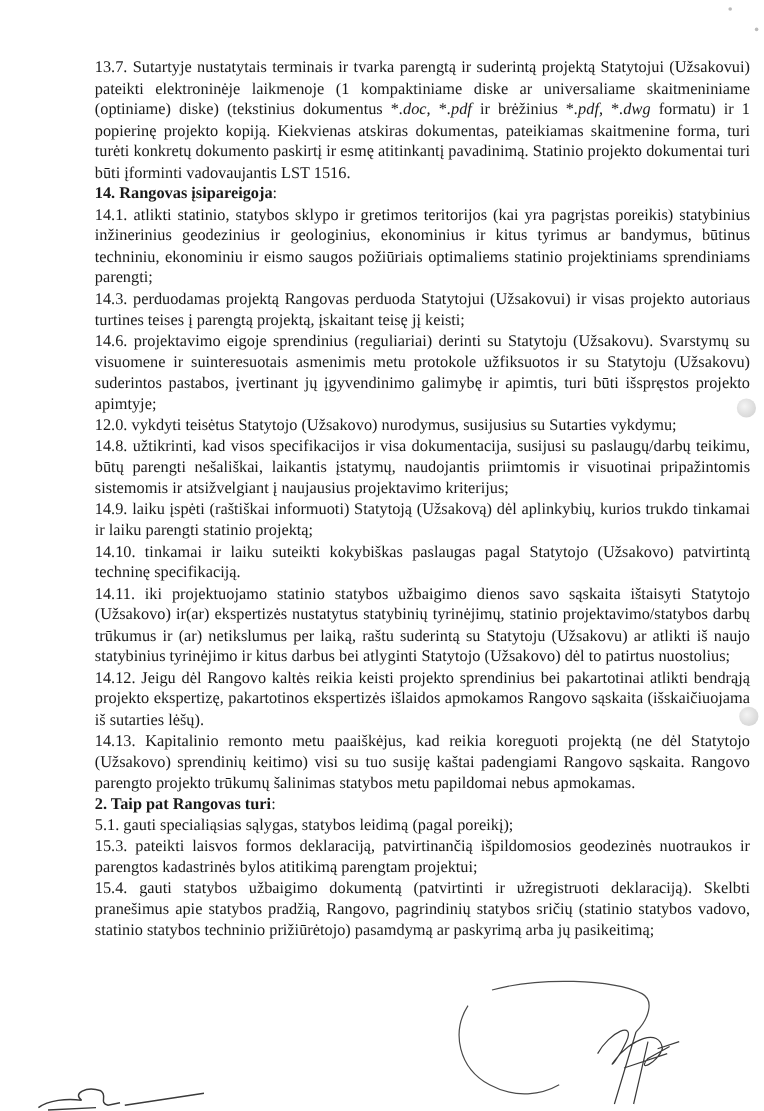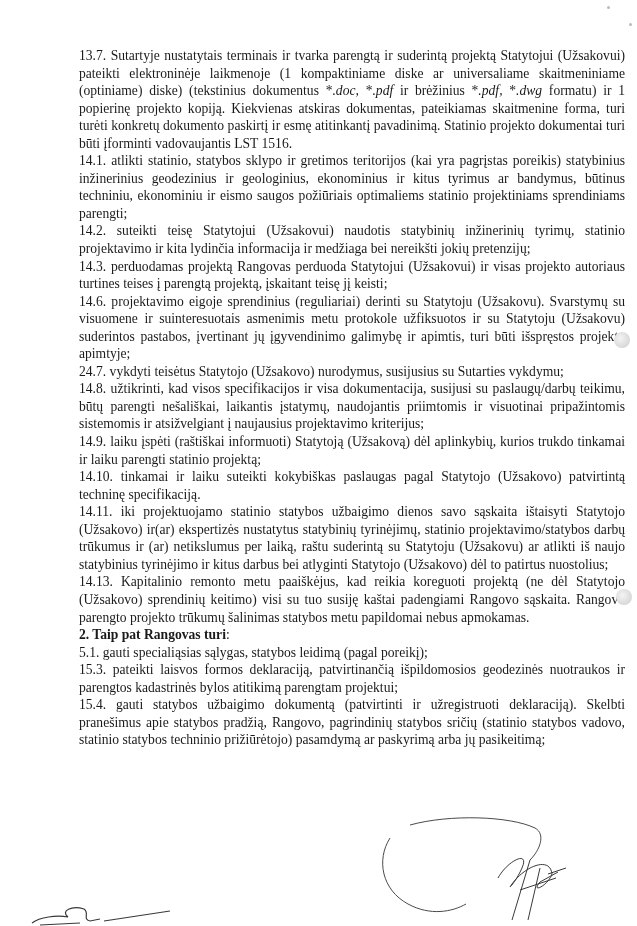--- a/index.html
+++ b/index.html
@@ -17,29 +17,30 @@
   .punch { position: absolute; width: 16px; height: 16px; border-radius: 50%;
     background: radial-gradient(circle at 40% 40%, #f4f4f4, #d8d8d8 70%, #c8c8c8); }
   .dot { position: absolute; width: 3px; height: 3px; background: #bbb; border-radius: 50%; }
   svg.sig { position: absolute; overflow: visible; }
 </style>
 </head>
 <body>
 
 <div class="page">
   <p id="p-13-7"><span>13.7. Sutartyje nustatytais terminais ir tvarka parengtą ir suderintą projektą Statytojui (Užsakovui) pateikti elektroninėje laikmenoje (1 kompaktiniame diske ar universaliame skaitmeniniame (optiniame) diske) (tekstinius dokumentus *</span><span class="ital">.doc,</span><span> *</span><span class="ital">.pdf</span><span> ir brėžinius *</span><span class="ital">.pdf,</span><span> *</span><span class="ital">.dwg</span><span> formatu) ir 1 popierinę projekto kopiją. Kiekvienas atskiras dokumentas, pateikiamas skaitmenine forma, turi turėti konkretų dokumento paskirtį ir esmę atitinkantį pavadinimą. Statinio projekto dokumentai turi būti įforminti vadovaujantis LST 1516.</span></p>
+  <p class="heading"><span>14. Rangovas įsipareigoja</span><span class="colon">:</span></p>
   <p>14.1. atlikti statinio, statybos sklypo ir gretimos teritorijos (kai yra pagrįstas poreikis) statybinius inžinerinius geodezinius ir geologinius, ekonominius ir kitus tyrimus ar bandymus, būtinus techniniu, ekonominiu ir eismo saugos požiūriais optimaliems statinio projektiniams sprendiniams parengti;</p>
-  <p>14.2. suteikti teisę Statytojui (Užsakovui) naudotis statybinių inžinerinių tyrimų, statinio projektavimo ir kita lydinčia informacija ir medžiaga bei nereikšti jokių pretenzijų;</p>
   <p>14.3. perduodamas projektą Rangovas perduoda Statytojui (Užsakovui) ir visas projekto autoriaus turtines teises į parengtą projektą, įskaitant teisę jį keisti;</p>
   <p>14.6. projektavimo eigoje sprendinius (reguliariai) derinti su Statytoju (Užsakovu). Svarstymų su visuomene ir suinteresuotais asmenimis metu protokole užfiksuotos ir su Statytoju (Užsakovu) suderintos pastabos, įvertinant jų įgyvendinimo galimybę ir apimtis, turi būti išspręstos projekto apimtyje;</p>
-  <p>24.7. vykdyti teisėtus Statytojo (Užsakovo) nurodymus, susijusius su Sutarties vykdymu;</p>
+  <p>12.0. vykdyti teisėtus Statytojo (Užsakovo) nurodymus, susijusius su Sutarties vykdymu;</p>
   <p>14.8. užtikrinti, kad visos specifikacijos ir visa dokumentacija, susijusi su paslaugų/darbų teikimu, būtų parengti nešališkai, laikantis įstatymų, naudojantis priimtomis ir visuotinai pripažintomis sistemomis ir atsižvelgiant į naujausius projektavimo kriterijus;</p>
   <p>14.9. laiku įspėti (raštiškai informuoti) Statytoją (Užsakovą) dėl aplinkybių, kurios trukdo tinkamai ir laiku parengti statinio projektą;</p>
   <p>14.10. tinkamai ir laiku suteikti kokybiškas paslaugas pagal Statytojo (Užsakovo) patvirtintą techninę specifikaciją.</p>
   <p>14.11. iki projektuojamo statinio statybos užbaigimo dienos savo sąskaita ištaisyti Statytojo (Užsakovo) ir(ar) ekspertizės nustatytus statybinių tyrinėjimų, statinio projektavimo/statybos darbų trūkumus ir (ar) netikslumus per laiką, raštu suderintą su Statytoju (Užsakovu) ar atlikti iš naujo statybinius tyrinėjimo ir kitus darbus bei atlyginti Statytojo (Užsakovo) dėl to patirtus nuostolius;</p>
+  <p>14.12. Jeigu dėl Rangovo kaltės reikia keisti projekto sprendinius bei pakartotinai atlikti bendrąją projekto ekspertizę, pakartotinos ekspertizės išlaidos apmokamos Rangovo sąskaita (išskaičiuojama iš sutarties lėšų).</p>
   <p>14.13. Kapitalinio remonto metu paaiškėjus, kad reikia koreguoti projektą (ne dėl Statytojo (Užsakovo) sprendinių keitimo) visi su tuo susiję kaštai padengiami Rangovo sąskaita. Rangovo parengto projekto trūkumų šalinimas statybos metu papildomai nebus apmokamas.</p>
   <p class="heading"><span>2. Taip pat Rangovas turi</span><span class="colon">:</span></p>
   <p>5.1. gauti specialiąsias sąlygas, statybos leidimą (pagal poreikį);</p>
   <p>15.3. pateikti laisvos formos deklaraciją, patvirtinančią išpildomosios geodezinės nuotraukos ir parengtos kadastrinės bylos atitikimą parengtam projektui;</p>
   <p>15.4. gauti statybos užbaigimo dokumentą (patvirtinti ir užregistruoti deklaraciją). Skelbti pranešimus apie statybos pradžią, Rangovo, pagrindinių statybos sričių (statinio statybos vadovo, statinio statybos techninio prižiūrėtojo) pasamdymą ar paskyrimą arba jų pasikeitimą;</p>
 </div>
 
 <div class="dot" style="left:607px;top:6px;"></div>
 <div class="dot" style="left:629px;top:23px;"></div>
 <div class="punch" style="left:614px;top:332px;"></div>

